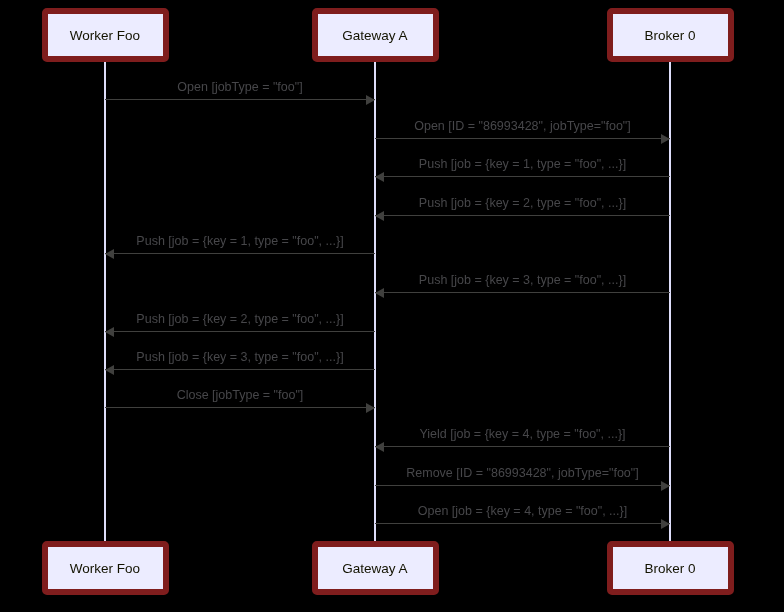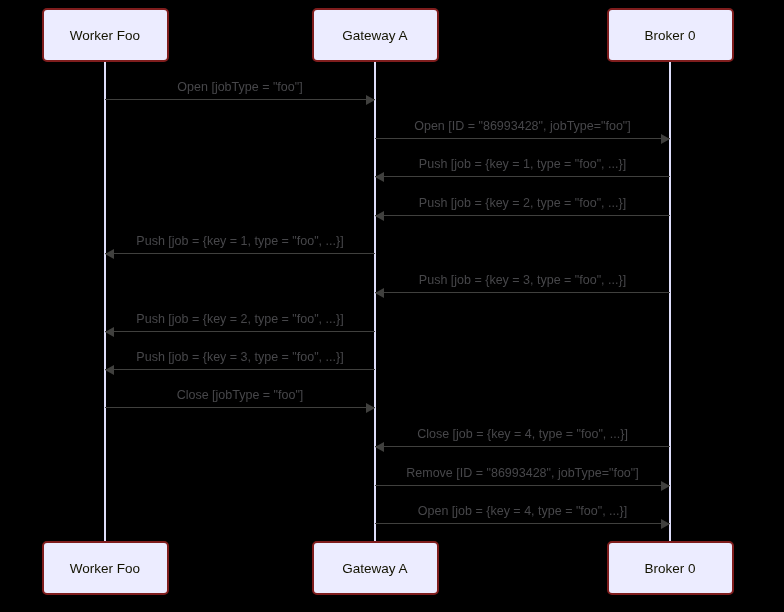--- a/index.html
+++ b/index.html
@@ -14,21 +14,21 @@
     background: #000000;
     font-family: "Liberation Sans", sans-serif;
     overflow: hidden;
   }
   
   .actor-box {
     position: absolute;
     width: 127px;
     height: 54px;
     background: #ECECFF;
-    border: 2px solid #7f1d1d;
+    border: 6px solid #7f1d1d;
     border-radius: 5px;
     box-sizing: border-box;
     display: flex;
     align-items: center;
     justify-content: center;
     text-align: center;
   }
   .actor-label {
     font-size: 13.5px;
     color: #131300;
@@ -98,21 +98,21 @@
       <div class="arrowhead left" style="top: 327px; left: 105px;"></div>
       <div class="msg-label" style="left: 240px; top: 312px;">Push [job = {key = 2, type = "foo", ...}]</div>
       <div class="msg-line" style="left: 105px; top: 369px; width: 270px;"></div>
       <div class="arrowhead left" style="top: 365px; left: 105px;"></div>
       <div class="msg-label" style="left: 240px; top: 350px;">Push [job = {key = 3, type = "foo", ...}]</div>
       <div class="msg-line" style="left: 105px; top: 407px; width: 270px;"></div>
       <div class="arrowhead right" style="top: 403px; left: 366px;"></div>
       <div class="msg-label" style="left: 240px; top: 388px;">Close [jobType = "foo"]</div>
       <div class="msg-line" style="left: 375px; top: 446px; width: 295px;"></div>
       <div class="arrowhead left" style="top: 442px; left: 375px;"></div>
-      <div class="msg-label" style="left: 522.5px; top: 427px;">Close [job = {key = 4, type = "foo", ...}]</div>
+      <div class="msg-label" style="left: 522.5px; top: 427px;">Yield [job = {key = 4, type = "foo", ...}]</div>
       <div class="msg-line" style="left: 375px; top: 485px; width: 295px;"></div>
       <div class="arrowhead right" style="top: 481px; left: 661px;"></div>
       <div class="msg-label" style="left: 522.5px; top: 466px;">Remove [ID = "86993428", jobType="foo"]</div>
       <div class="msg-line" style="left: 375px; top: 523px; width: 295px;"></div>
       <div class="arrowhead right" style="top: 519px; left: 661px;"></div>
       <div class="msg-label" style="left: 522.5px; top: 504px;">Open [job = {key = 4, type = "foo", ...}]</div>
       <div class="actor-box" style="left: 41.5px; top: 8px;">
         <span class="actor-label">Worker Foo</span>
       </div>
       <div class="actor-box" style="left: 41.5px; top: 541px;">

